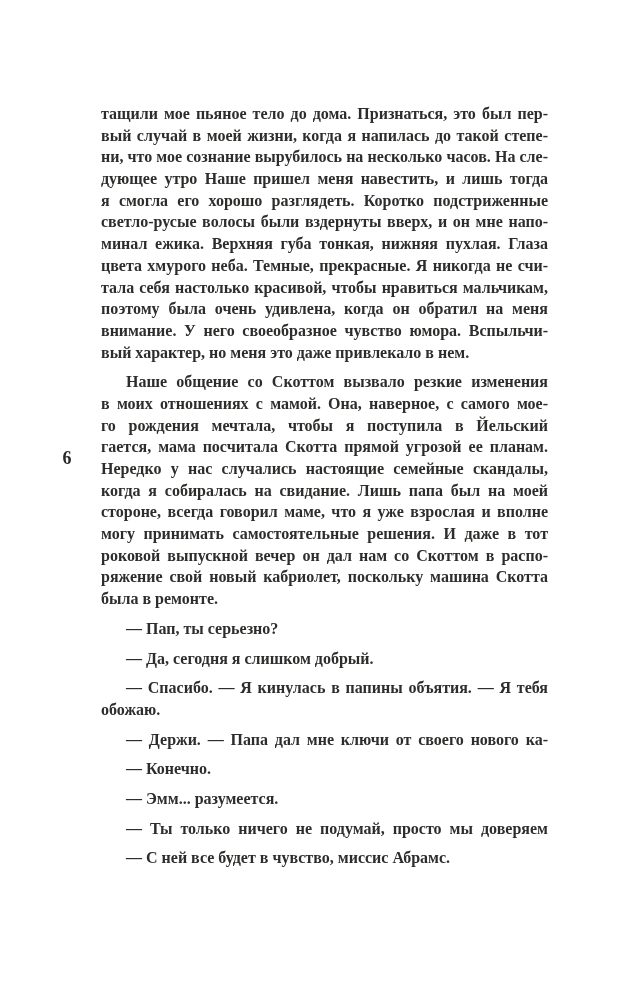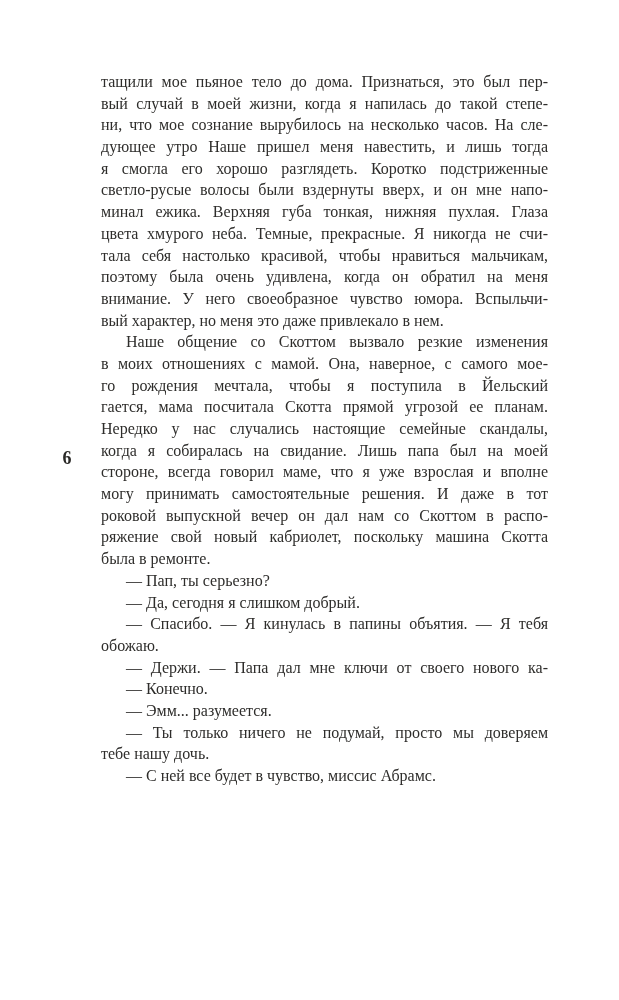--- a/index.html
+++ b/index.html
@@ -27,43 +27,45 @@
     top: 448px;
     width: 26px;
     text-align: center;
     font-size: 18px;
     font-weight: 700;
     color: #2b2a28;
   }
   .text-block {
     position: absolute;
     left: 101px;
-    top: 71px;
+    top: 103px;
     width: 447px;
     font-size: 16px;
     line-height: 21.7px;
     color: #2e2d2b;
+    font-weight: bold;
   }
   .para { margin: 0; padding: 0; }
   .line {
     text-align: justify;
     text-align-last: justify;
     height: 21.7px;
     overflow: visible;
   }
   .line.last-line {
     text-align: left;
     text-align-last: left;
   }
   .para.flush-last .line.last-line {
     text-align: justify;
     text-align-last: justify;
   }
   .para.indent .line:first-child {
     text-indent: 25px;
+    margin-top: 8px;
   }
 </style>
 </head>
 <body>
 
 <div class="page">
   <div class="folio">6</div>
   <div class="text-block">
       <div class="para">
         <div class="line">тащили мое пьяное тело до дома. Признаться, это был пер-</div>
@@ -106,19 +108,18 @@
         <div class="line">— Держи. — Папа дал мне ключи от своего нового ка-</div>
       </div>
       <div class="para indent">
         <div class="line last-line">— Конечно.</div>
       </div>
       <div class="para indent">
         <div class="line last-line">— Эмм... разумеется.</div>
       </div>
       <div class="para indent">
         <div class="line">— Ты только ничего не подумай, просто мы доверяем</div>
-        <div class="line last-line">тебе нашу дочь.</div>
       </div>
       <div class="para indent">
         <div class="line last-line">— С ней все будет в чувство, миссис Абрамс.</div>
       </div>
     </div>
 </div>
 
 </body></html>

